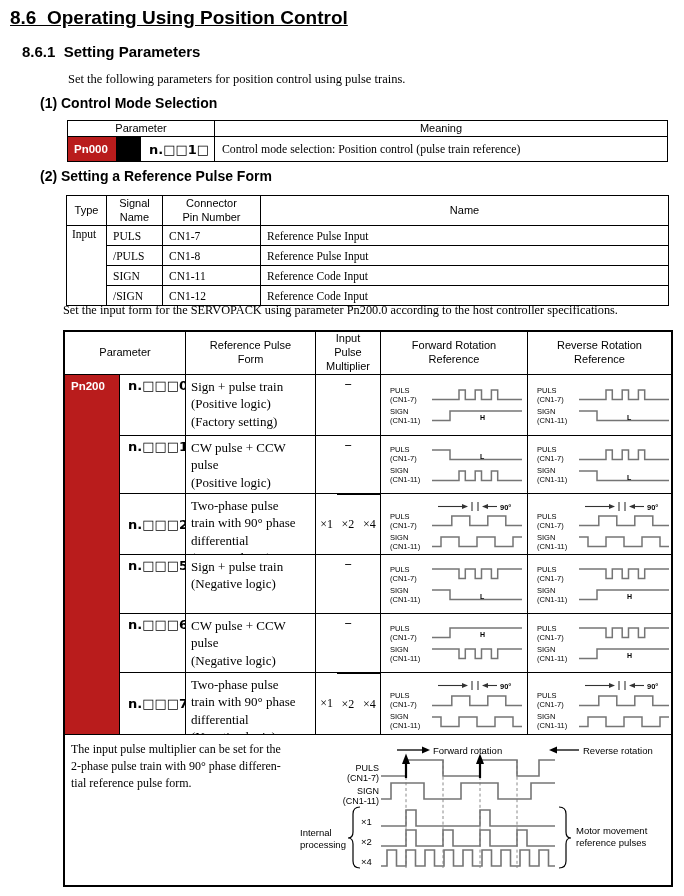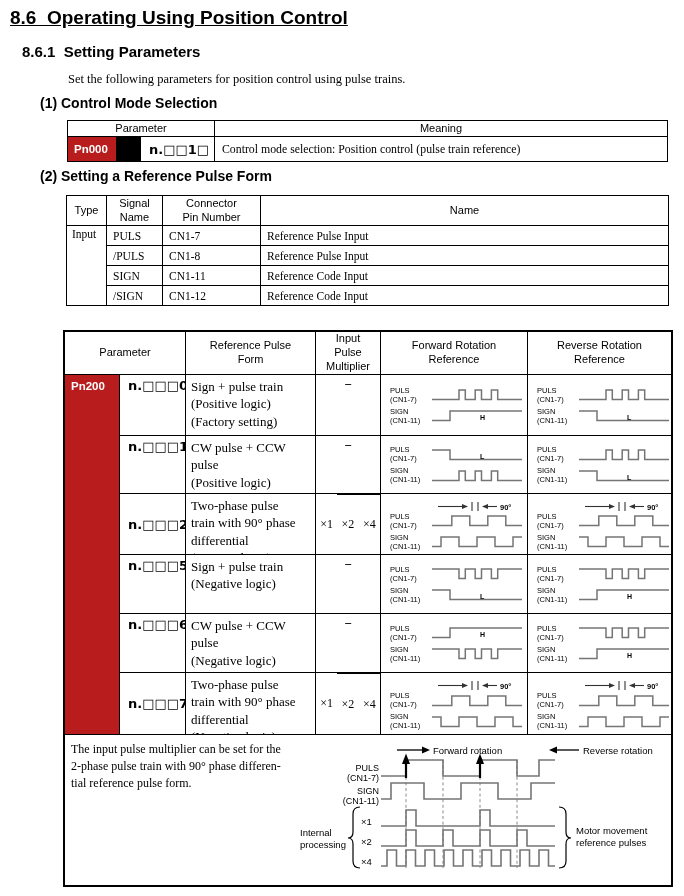--- a/index.html
+++ b/index.html
@@ -88,20 +88,21 @@
     <div class="c cell" style="grid-area:3/3">CN1-8</div>
     <div class="c cell" style="grid-area:3/4">Reference Pulse Input</div>
     <div class="c cell" style="grid-area:4/2">SIGN</div>
     <div class="c cell" style="grid-area:4/3">CN1-11</div>
     <div class="c cell" style="grid-area:4/4">Reference Code Input</div>
     <div class="c cell" style="grid-area:5/2">/SIGN</div>
     <div class="c cell" style="grid-area:5/3">CN1-12</div>
     <div class="c cell" style="grid-area:5/4">Reference Code Input</div>
   </div>
 
+  <div class="note">Set the input form for the SERVOPACK using parameter Pn200.0 according to the host controller specifications.</div>
 
   <div class="tbl t3">
     <div class="c th" style="grid-area:1/1/2/3">Parameter</div>
     <div class="c th" style="grid-area:1/3">Reference Pulse
 Form</div>
     <div class="c th" style="grid-area:1/4">Input
 Pulse
 Multiplier</div>
     <div class="c th" style="grid-area:1/5">Forward Rotation
 Reference</div>

